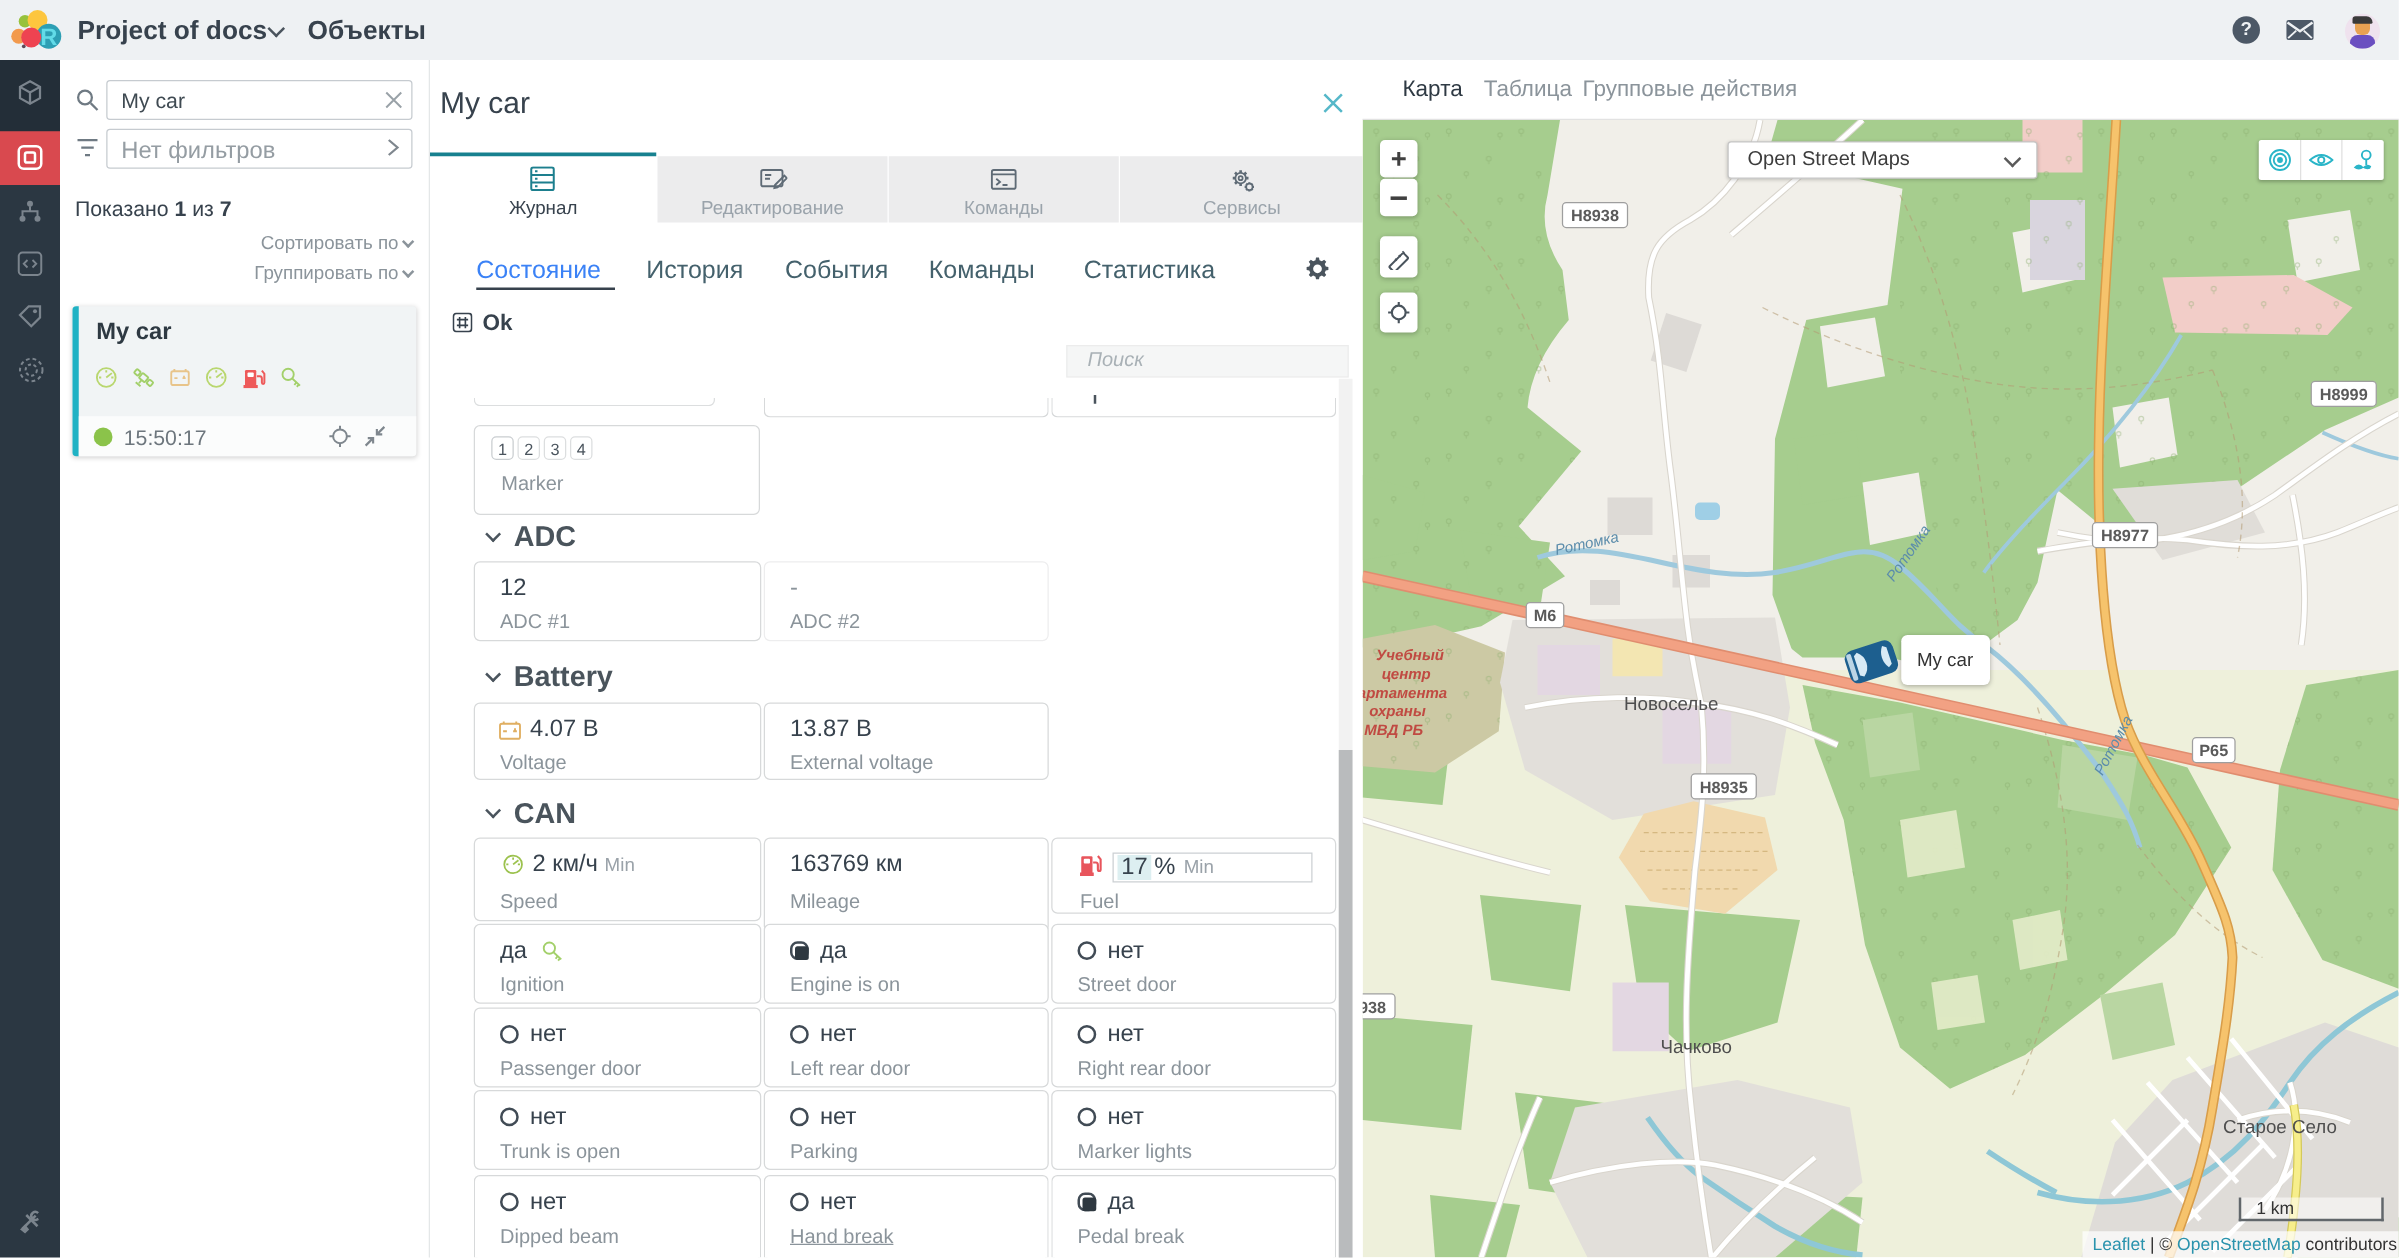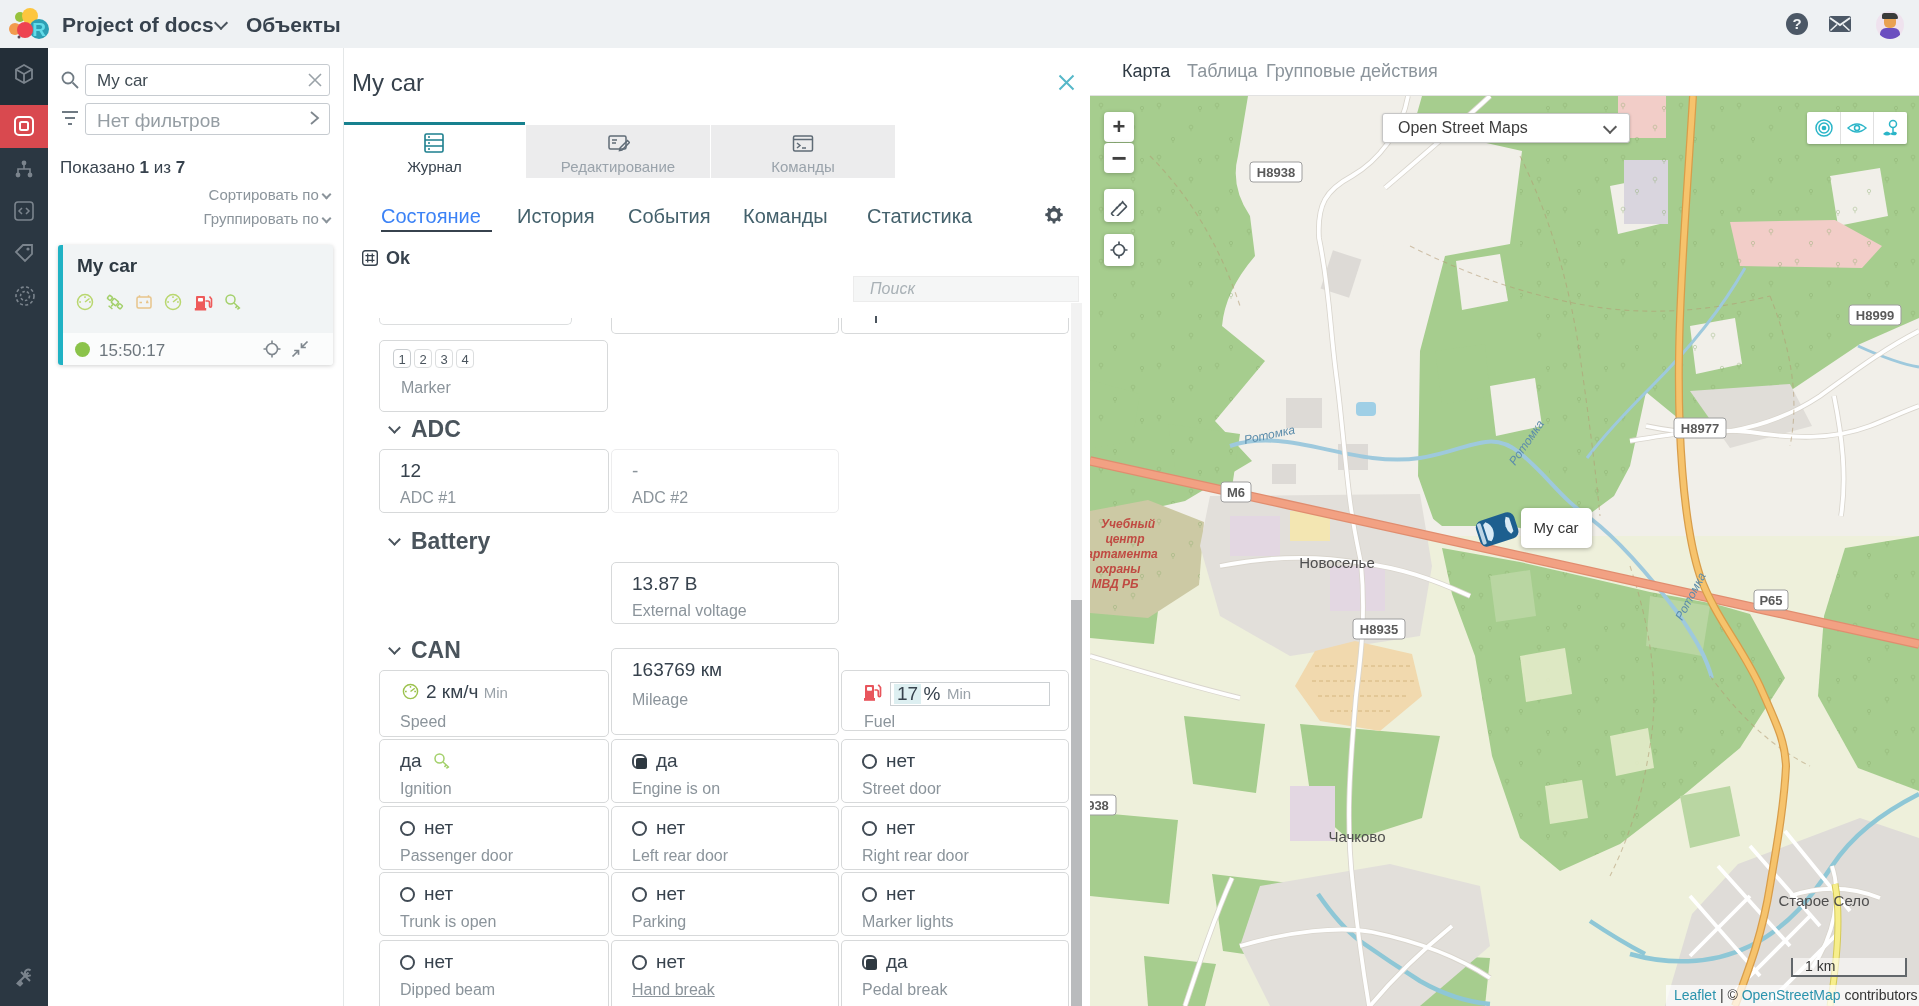--- a/index.html
+++ b/index.html
@@ -199,20 +199,36 @@
       <div class="tablab">Команды</div>
     <svg class="abs" style="left:81px;top:8px" width="22" height="22" viewBox="0 0 22 22">
         <g stroke="#5f6b76" stroke-width="1.5" fill="none">
           <rect x="1.5" y="3" width="19" height="15" rx="1.5"></rect>
           <path d="M1.5 6.5 H20.5"></path>
           <path d="M5 10 L8 12.5 L5 15"></path>
           <path d="M10 15 H14"></path>
         </g>
       </svg>
   </div>
+  <div class="tab" style="left:552px;width:195px;">
+      <div class="tablab">Сервисы</div>
+    <svg class="abs" style="left:87px;top:8px" width="22" height="22" viewBox="0 0 22 22">
+        <g stroke="#5f6b76" stroke-width="1.4" fill="none">
+          <circle cx="9.5" cy="9.5" r="4.2"></circle>
+          <circle cx="9.5" cy="9.5" r="1.6"></circle>
+          <g stroke-width="2.1">
+            <path d="M9.5 3.2 V5.3 M9.5 13.7 V15.8 M3.2 9.5 H5.3 M13.7 9.5 H15.8 M5 5 l1.5 1.5 M14 5 l-1.5 1.5 M5 14 l1.5 -1.5"></path>
+          </g>
+          <circle cx="16.5" cy="16.5" r="2.6"></circle>
+          <g stroke-width="1.8">
+            <path d="M16.5 12.7 v1.3 M16.5 18.9 v1.3 M12.7 16.5 h1.3 M18.9 16.5 h1.3 M13.9 13.9 l0.9 0.9 M19.1 13.9 l-0.9 0.9 M13.9 19.1 l0.9 -0.9 M19.1 19.1 l-0.9 -0.9"></path>
+          </g>
+        </g>
+      </svg>
+  </div>
   <div class="abs" style="left:0px;top:110px;width:181px;text-align:center;font-size:15px;color:#37424d;">Журнал</div>
   <svg class="abs" style="left:79px;top:85px" width="22" height="20" viewBox="0 0 22 20">
       <g stroke="#1d7f8e" stroke-width="1.6" fill="none">
         <rect x="2" y="1" width="18" height="18" rx="1.5"></rect>
         <path d="M2 7 H20 M2 13 H20"></path>
         <path d="M5 4 H7 M5 10 H7 M5 16 H7"></path>
       </g>
     </svg>
 
   <div class="subtab" style="left:37px;color:#3b82f6;">Состояние</div>
@@ -253,40 +269,50 @@
       <div class="cval">12</div>
       <div class="clab">ADC #1</div>
     </div>
   <div class="card" style="left:267px;top:401px;width:228px;height:64px;border-color:#ededee;">
       <div class="cval" style="color:#8b949b;">-</div>
       <div class="clab">ADC #2</div>
     </div>
 
   <span class="schev" style="left:46px;top:487px;"></span>
     <div class="shead" style="left:67px;top:480px;">Battery</div>
+  <div class="card" style="left:35px;top:514px;width:230px;height:62px;">
+    <svg class="abs" style="left:19px;top:13px" width="18" height="16" viewBox="0 0 18 16">
+        <g stroke="#e0af62" stroke-width="1.5" fill="none">
+          <rect x="1" y="3" width="16" height="12" rx="1.5"></rect>
+          <path d="M4 3 V1.2 M14 3 V1.2 M3.5 9 H6.5 M11.5 9 H14.5 M13 9 V6.5"></path>
+        </g>
+      </svg>
+    <div class="cval" style="left:44px;">4.07 В</div>
+      <div class="clab">Voltage</div>
+  </div>
   <div class="card" style="left:267px;top:514px;width:228px;height:62px;">
       <div class="cval">13.87 В</div>
       <div class="clab">External voltage</div>
     </div>
 
   <span class="schev" style="left:46px;top:596px;"></span>
     <div class="shead" style="left:67px;top:589px;">CAN</div>
 
   <div class="card" style="left:35px;top:622px;width:230px;height:67px;">
     <svg class="abs" style="left:22px;top:12px" width="17" height="17" viewBox="0 0 18 18">
         <g stroke="#9cc24e" fill="none" stroke-width="1.5">
           <circle cx="9" cy="9" r="7.5"></circle>
           <path d="M9 9 L13.5 5.5"></path>
           <path d="M9 3.2 V5 M14.8 9 H13 M3.2 9 H5"></path>
         </g>
       </svg>
     <div class="cval" style="left:46px;">2 км/ч <span style="font-size:15px;color:#9aa2a9;">Min</span></div>
     <div class="clab" style="top:42px;">Speed</div>
   </div>
-  <div class="card" style="left:267px;top:600px;width:228px;height:87px;">
+  <div class="card" style="left:267px;top:622px;width:228px;height:76px;">
       <div class="cval">163769 км</div>
       <div class="clab" style="top:42px;">Mileage</div>
     </div>
   <div class="card" style="left:497px;top:622px;width:228px;height:61px;">
     <svg class="abs" style="left:22px;top:12px" width="19" height="19" viewBox="0 0 19 19">
         <rect x="1" y="2" width="9" height="14" rx="1" fill="#e8555c"></rect>
         <rect x="0" y="15" width="11" height="2.8" fill="#e8555c"></rect>
         <rect x="3" y="4" width="5" height="3.8" rx="0.8" fill="#fff"></rect>
         <path d="M10.5 7 h2.2 c1.6 0 1.6 1 1.6 2 v3.5 c0 1.6 2.2 1.6 2.2 0 v-8 l-2.2 -2.7" stroke="#e8555c" stroke-width="1.7" fill="none"></path>
       </svg>

